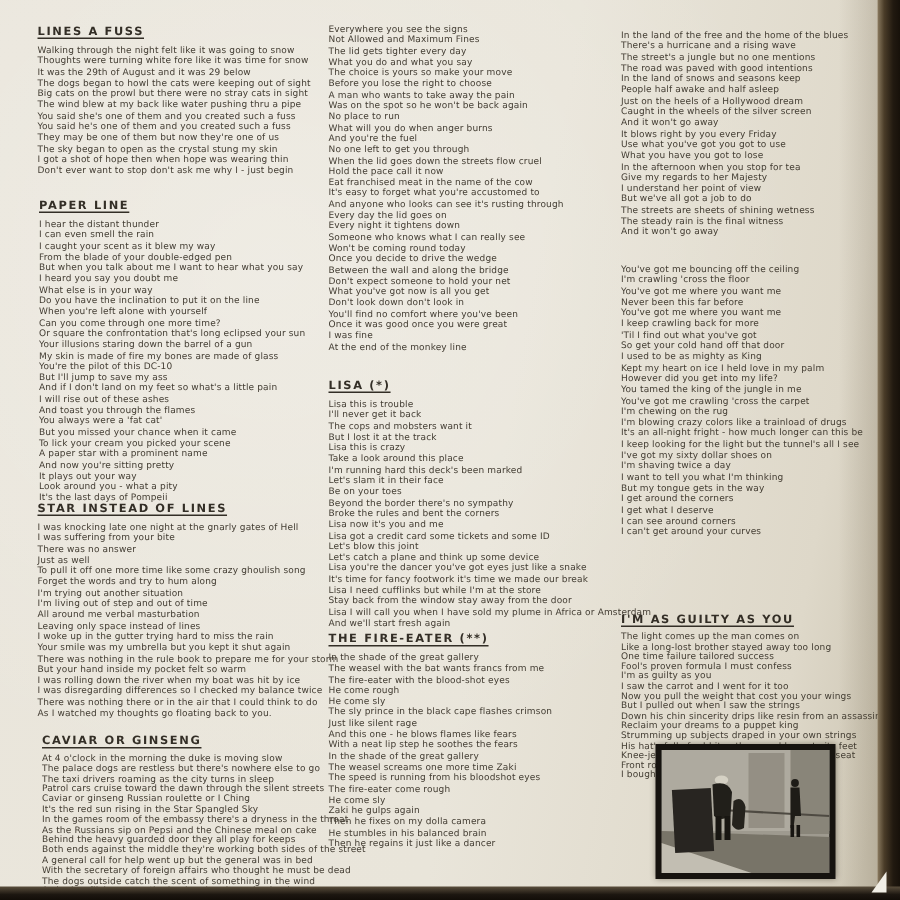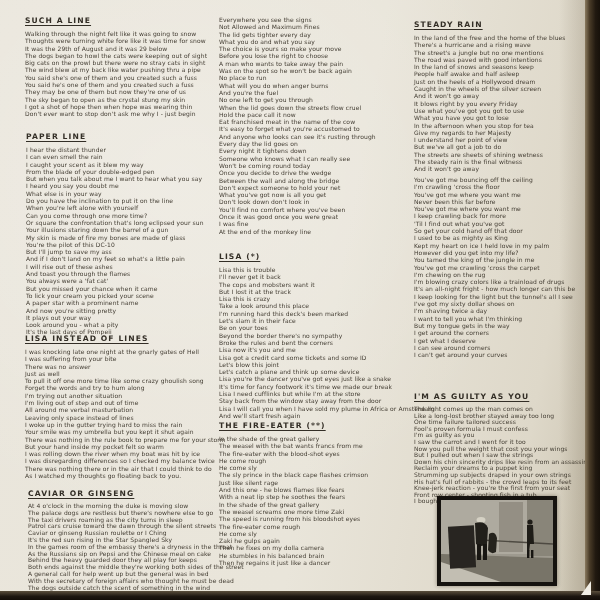--- a/index.html
+++ b/index.html
@@ -36,37 +36,37 @@
   .s-fuss   {left:25px; top:16px;  width:186px;}
   .s-paper  {left:26px; top:132px; width:186px;}
   .s-space  {left:25px; top:334px; width:186px;}
   .s-caviar {left:28px; top:489px; width:186px;}
   .s-caviar .lyric-line{line-height:6.8px;}
   .s-monkey {left:219px;top:16px;  width:182px;}
   .s-lisa   {left:219px;top:252px; width:182px;}
   .s-fire   {left:219px;top:421px; width:182px;}
   .s-rain   {left:414px;top:20px;  width:172px;}
   .s-king   {left:414px;top:176px; width:172px;}
-  .s-guilty {left:414px;top:392px; width:172px;}
+  .s-guilty {left:414px;top:408px; width:172px;}
   .s-guilty .lyric-line{line-height:6.6px;}
 
   
   .photo-frame{
     position:absolute;left:437px;top:496px;width:120px;height:90px;
     background:#16130f;box-shadow:0 0 4px rgba(40,30,15,0.45);
   }
   .photo-frame svg{position:absolute;left:4px;top:4px;}
 </style>
 </head>
 <body>
 
 <div class="sheet">
 
   <div class="song s-fuss">
-    <div class="song-title">SUCH A LINE</div>
+    <div class="song-title">LINES A FUSS</div>
     <div class="lyrics">
         <div class="lyric-line">Walking through the night felt like it was going to snow</div>
         <div class="lyric-line">Thoughts were turning white fore like it was time for snow</div>
         <div class="lyric-line">It was the 29th of August and it was 29 below</div>
         <div class="lyric-line">The dogs began to howl the cats were keeping out of sight</div>
         <div class="lyric-line">Big cats on the prowl but there were no stray cats in sight</div>
         <div class="lyric-line">The wind blew at my back like water pushing thru a pipe</div>
         <div class="lyric-line">You said she's one of them and you created such a fuss</div>
         <div class="lyric-line">You said he's one of them and you created such a fuss</div>
         <div class="lyric-line">They may be one of them but now they're one of us</div>
@@ -102,21 +102,21 @@
         <div class="lyric-line">To lick your cream you picked your scene</div>
         <div class="lyric-line">A paper star with a prominent name</div>
         <div class="lyric-line">And now you're sitting pretty</div>
         <div class="lyric-line">It plays out your way</div>
         <div class="lyric-line">Look around you - what a pity</div>
         <div class="lyric-line">It's the last days of Pompeii</div>
       </div>
   </div>
 
   <div class="song s-space">
-    <div class="song-title">LISA INSTEAD OF LINES</div>
+    <div class="song-title">STAR INSTEAD OF LINES</div>
     <div class="lyrics">
         <div class="lyric-line">I was knocking late one night at the gnarly gates of Hell</div>
         <div class="lyric-line">I was suffering from your bite</div>
         <div class="lyric-line">There was no answer</div>
         <div class="lyric-line">Just as well</div>
         <div class="lyric-line">To pull it off one more time like some crazy ghoulish song</div>
         <div class="lyric-line">Forget the words and try to hum along</div>
         <div class="lyric-line">I'm trying out another situation</div>
         <div class="lyric-line">I'm living out of step and out of time</div>
         <div class="lyric-line">All around me verbal masturbation</div>
@@ -232,21 +232,20 @@
         <div class="lyric-line">The fire-eater come rough</div>
         <div class="lyric-line">He come sly</div>
         <div class="lyric-line">Zaki he gulps again</div>
         <div class="lyric-line">Then he fixes on my dolla camera</div>
         <div class="lyric-line">He stumbles in his balanced brain</div>
         <div class="lyric-line">Then he regains it just like a dancer</div>
       </div>
   </div>
 
   <div class="song s-rain">
-    <div class="song-title">STEADY RAIN</div>
     <div class="lyrics">
         <div class="lyric-line">In the land of the free and the home of the blues</div>
         <div class="lyric-line">There's a hurricane and a rising wave</div>
         <div class="lyric-line">The street's a jungle but no one mentions</div>
         <div class="lyric-line">The road was paved with good intentions</div>
         <div class="lyric-line">In the land of snows and seasons keep</div>
         <div class="lyric-line">People half awake and half asleep</div>
         <div class="lyric-line">Just on the heels of a Hollywood dream</div>
         <div class="lyric-line">Caught in the wheels of the silver screen</div>
         <div class="lyric-line">And it won't go away</div>

